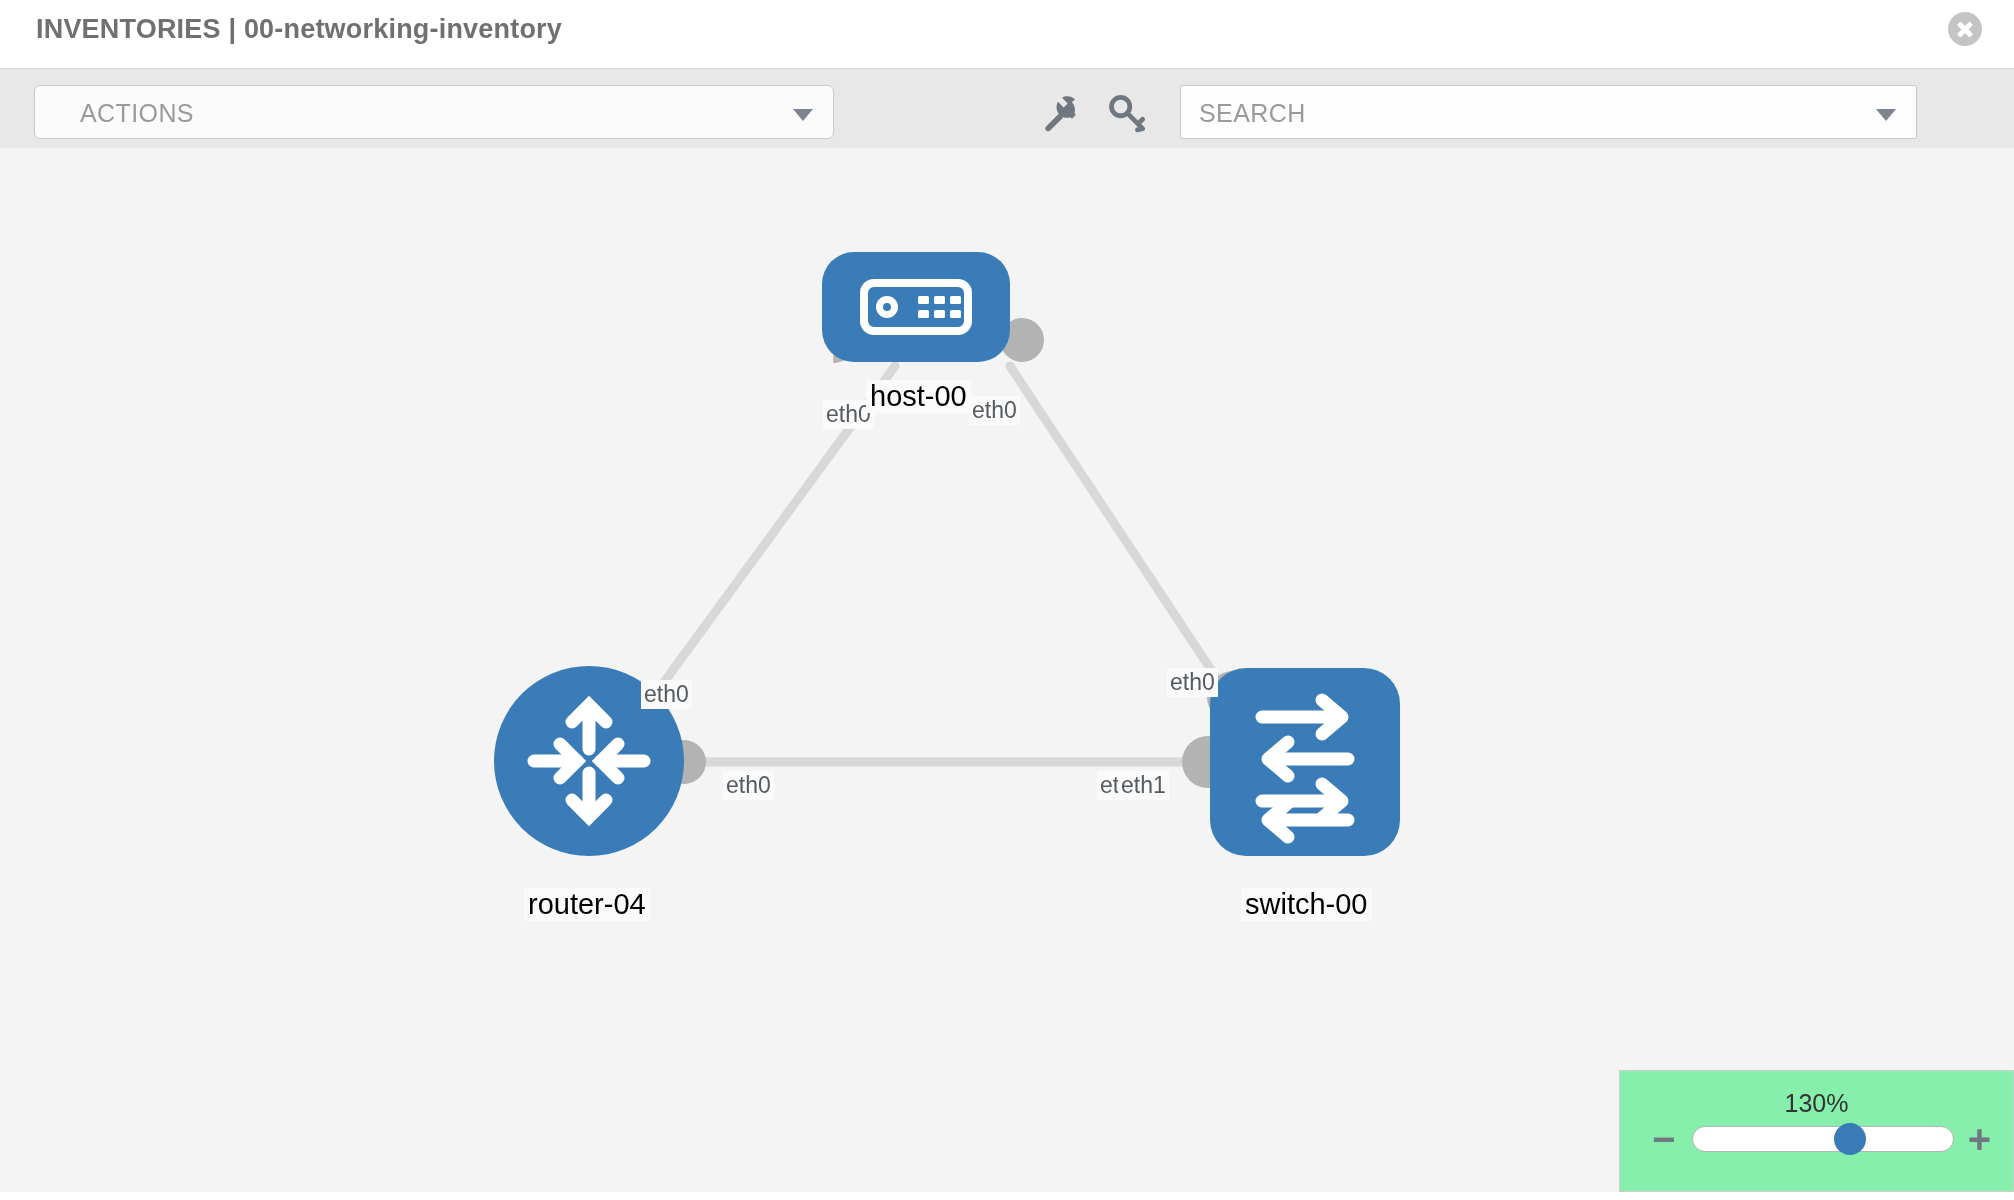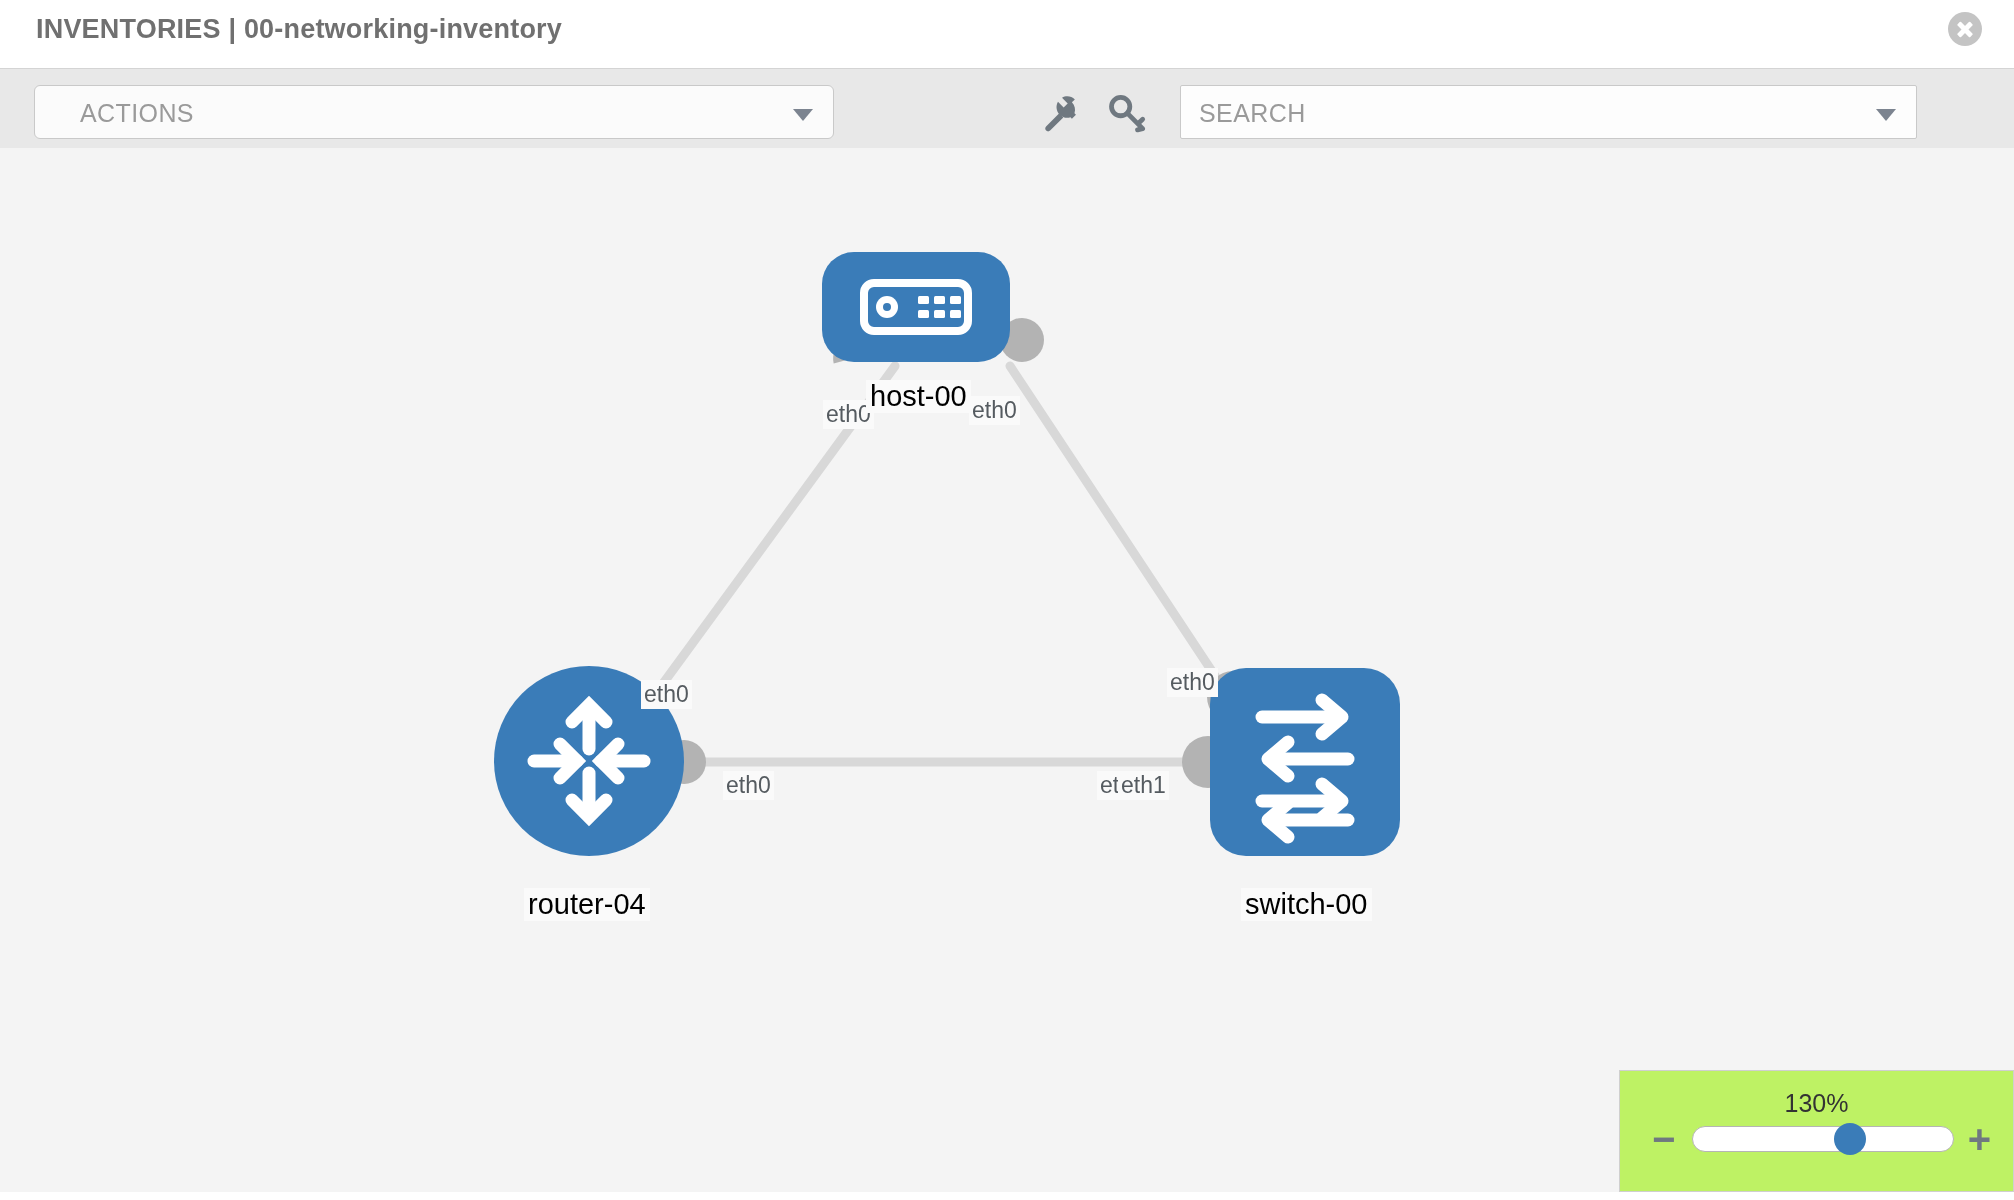--- a/index.html
+++ b/index.html
@@ -168,21 +168,21 @@
     white-space: nowrap;
   }
 
   
   .zoom-panel {
     position: absolute;
     left: 1619px;
     top: 1078px;
     width: 395px;
     height: 122px;
-    background: #bef264;
+    background: #86efac;
     border: 1px solid #cfcfcf;
     box-sizing: border-box;
   }
   .zoom-value {
     position: absolute;
     top: 18px;
     left: 0;
     width: 100%;
     text-align: center;
     font-size: 25px;

